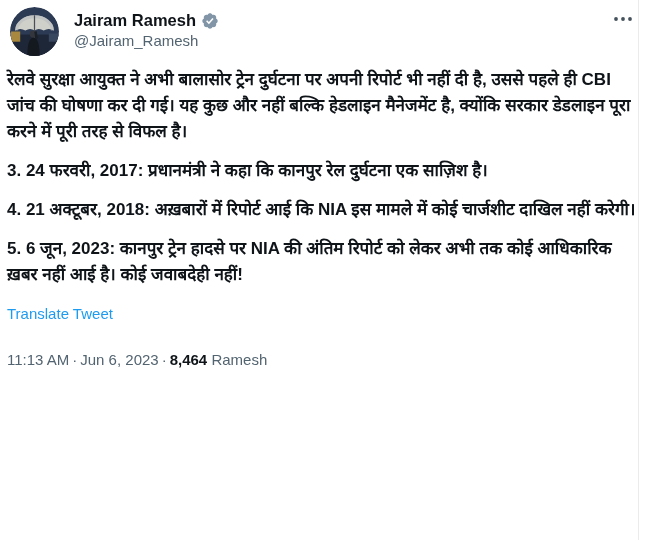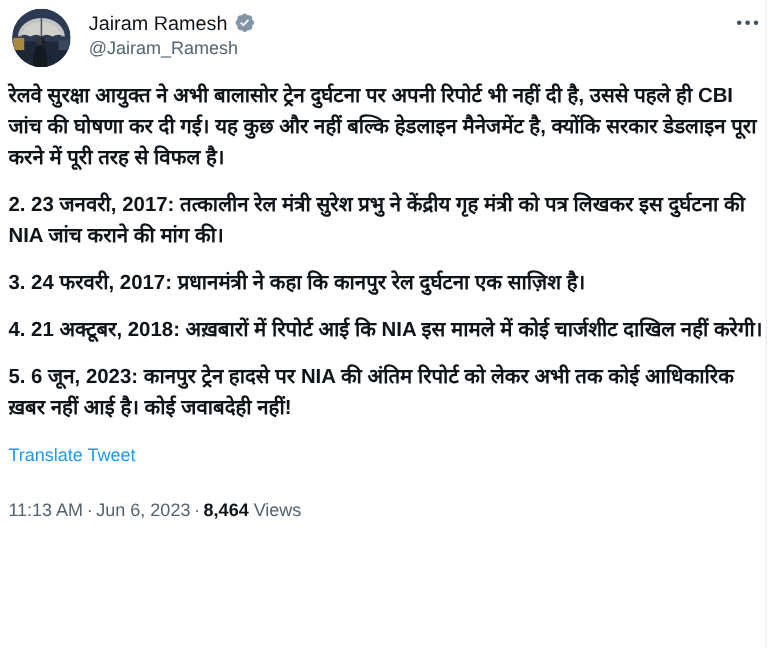--- a/index.html
+++ b/index.html
@@ -27,23 +27,23 @@
     width: 49px; height: 49px;
     border-radius: 50%;
     overflow: hidden;
     flex: none;
     cursor: pointer;
   }
   .avatar-wrap svg { display: block; }
   .names { margin-left: 15px; padding-top: 3px; }
   .name-row {
     display: flex;
-    align-items: flex-start;
+    align-items: flex-end;
     gap: 4px;
-    font-weight: normal;
+    font-weight: bold;
     font-size: 16.5px;
     line-height: 20px;
     color: #0f1419;
     cursor: pointer;
   }
   .badge { width: 18px; height: 18px; margin-left: 1px; }
   .handle {
     font-size: 15px;
     line-height: 19px;
     color: #536471;
@@ -125,22 +125,21 @@
     <svg width="22" height="14" viewBox="0 0 22 14">
       <circle cx="4" cy="7" r="1.9" fill="#45515c"></circle>
       <circle cx="11" cy="7" r="1.9" fill="#45515c"></circle>
       <circle cx="18" cy="7" r="1.9" fill="#45515c"></circle>
     </svg>
   </button>
 </div>
 
 <div class="content">
   <p>रेलवे सुरक्षा आयुक्त ने अभी बालासोर ट्रेन दुर्घटना पर अपनी रिपोर्ट भी नहीं दी है, उससे पहले ही CBI जांच की घोषणा कर दी गई। यह कुछ और नहीं बल्कि हेडलाइन मैनेजमेंट है, क्योंकि सरकार डेडलाइन पूरा करने में पूरी तरह से विफल है।</p>
-  <p>2. 23 जनवरी, 2017: तत्कालीन रेल मंत्री सुरेश प्रभु ने केंद्रीय गृह मंत्री को पत्र लिखकर इस दुर्घटना की NIA जांच कराने की मांग की।</p>
   <p>3. 24 फरवरी, 2017: प्रधानमंत्री ने कहा कि कानपुर रेल दुर्घटना एक साज़िश है।</p>
   <p>4. 21 अक्टूबर, 2018: अख़बारों में रिपोर्ट आई कि NIA इस मामले में कोई चार्जशीट दाखिल नहीं करेगी।</p>
   <p>5. 6 जून, 2023:  कानपुर ट्रेन हादसे पर NIA की अंतिम रिपोर्ट को लेकर अभी तक कोई आधिकारिक ख़बर नहीं आई है। कोई जवाबदेही नहीं!</p>
   <a class="translate" href="#">Translate Tweet</a>
 </div>
 
 <div class="meta">
-  <span>11:13 AM</span><span class="sep">·</span><span>Jun 6, 2023</span><span class="sep">·</span><span class="views-count">8,464</span> <span>Views</span>
+  <span>11:13 AM</span><span class="sep">·</span><span>Jun 6, 2023</span><span class="sep">·</span><span class="views-count">8,464</span> <span>Ramesh</span>
 </div>
 
 </body></html>

